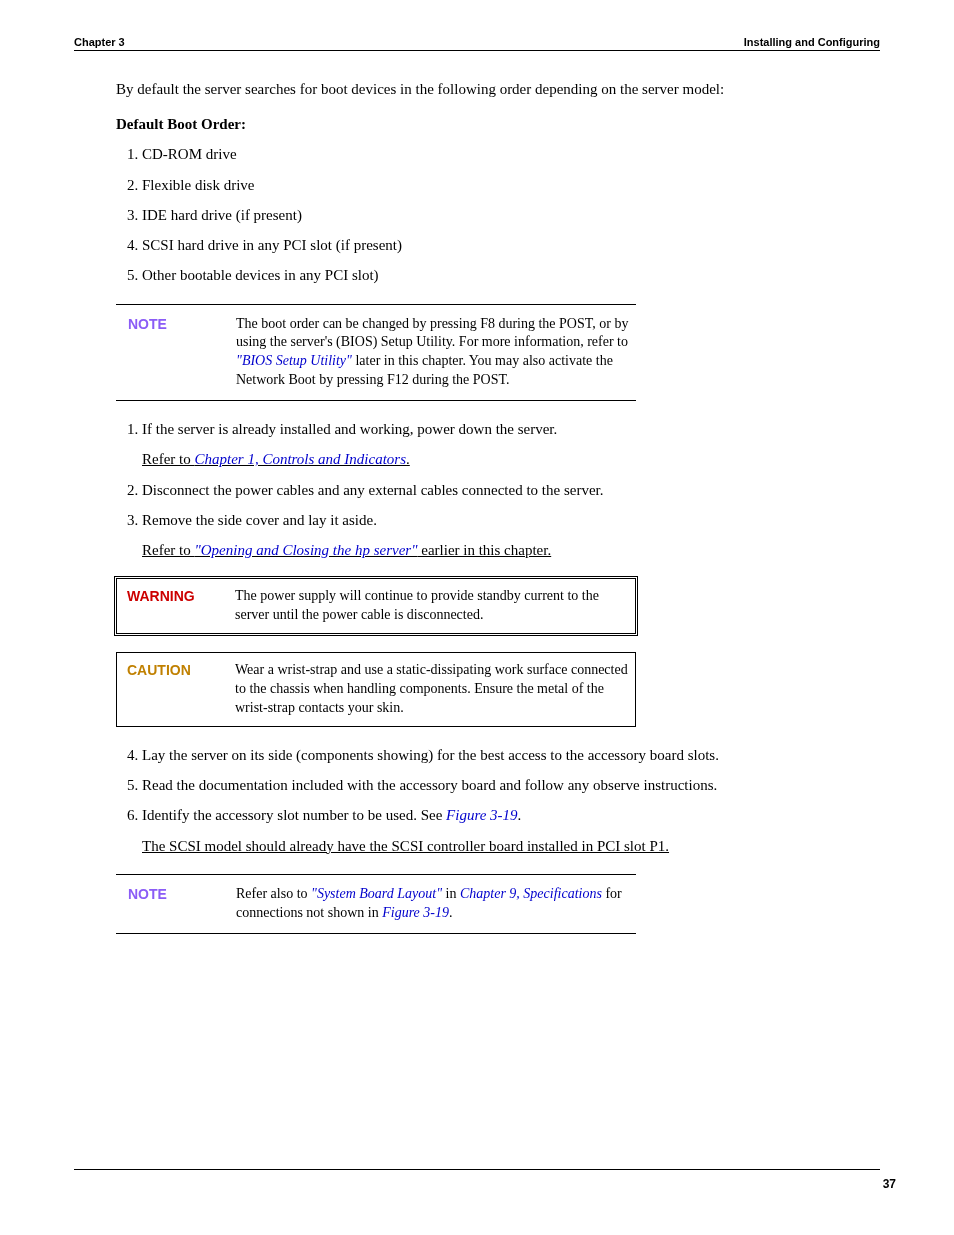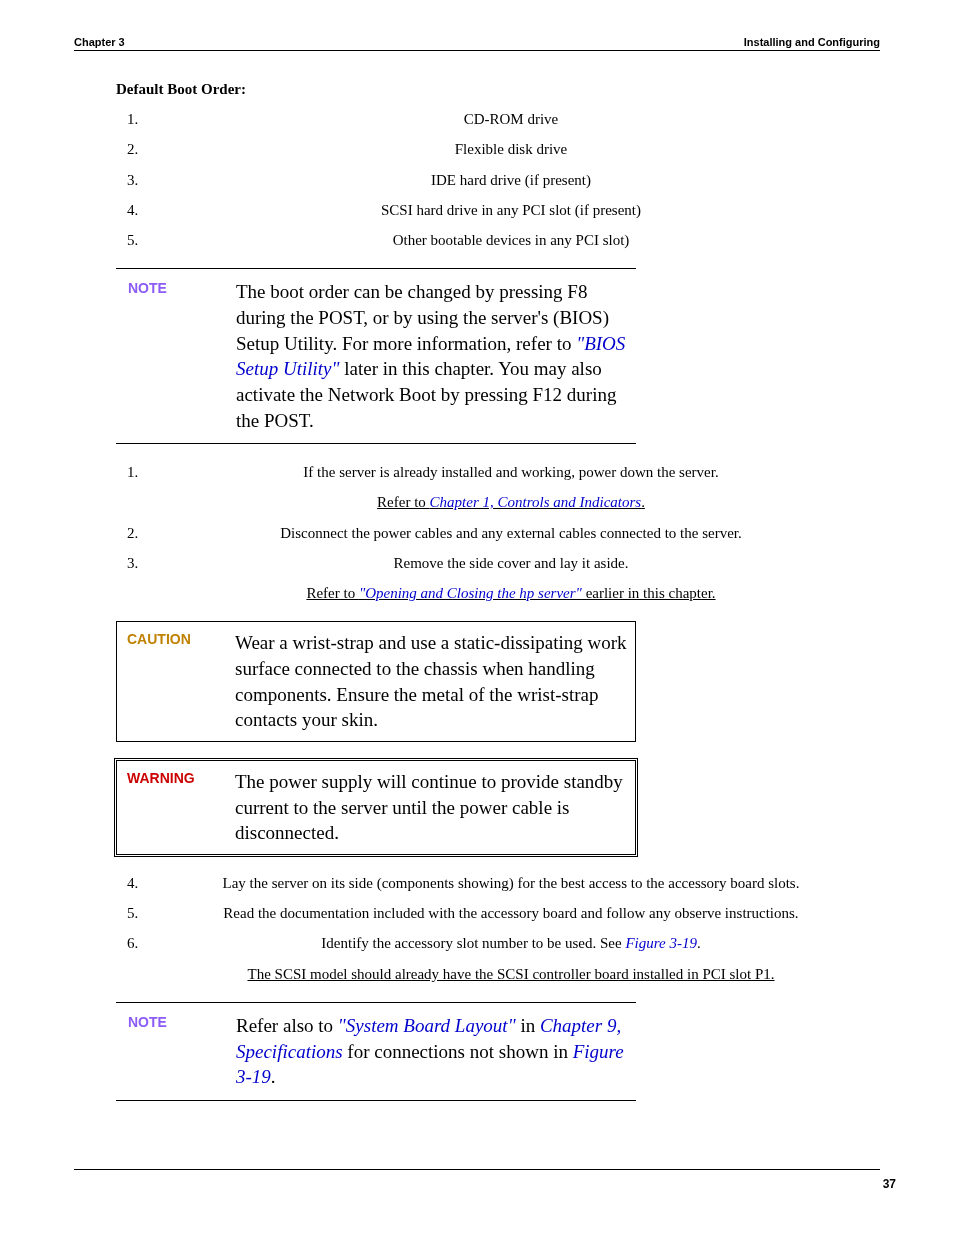--- a/index.html
+++ b/index.html
@@ -30,21 +30,20 @@
   .body-text {
     margin-left: 42px;
     margin-bottom: 10px;
   }
   .emph {
     font-weight: bold;
   }
   ol.num-list {
     margin: 0 0 0 42px;
     padding-left: 26px;
-    text-align: center;
   }
   ol.num-list > li {
     padding-left: 0px;
     margin-bottom: 10px;
   }
   ol.num-list > li > .sub {
     margin-top: 10px;
     text-decoration: underline;
   }
   .admon {
@@ -76,21 +75,21 @@
     font-weight: bold;
     font-size: 14px;
     width: 108px;
     flex: 0 0 108px;
   }
   .admon-label.note { color: #8b5cf6; }
   .admon-label.warning { color: #cc0000; }
   .admon-label.caution { color: #c08000; }
   .admon-body {
     flex: 1;
-    font-size: 19px;
+    font-size: 14px;
   }
   .xref {
     color: #0000cc;
     font-style: italic;
   }
   .xref-plain {
     color: #0000cc;
   }
   h2.section {
     font-family: Arial, Helvetica, sans-serif;
@@ -117,20 +116,21 @@
 </head>
 <body>
 
 <div class="page">
 
   <div class="running-head">
     <span>Chapter 3</span>
     <span>Installing and Configuring</span>
   </div>
 
+  <p class="body-text">By default the server searches for boot devices in the following order depending on the server model:</p>
   <p class="body-text emph">Default Boot Order:</p>
 
   <ol class="num-list">
     <li>CD-ROM drive</li>
     <li>Flexible disk drive</li>
     <li>IDE hard drive (if present)</li>
     <li>SCSI hard drive in any PCI slot (if present)</li>
     <li>Other bootable devices in any PCI slot)</li>
   </ol>
 
@@ -155,31 +155,31 @@
       <span>Disconnect the power cables and any external cables connected to the server.</span>
     </li>
     <li>
       <span>Remove the side cover and lay it aside.</span>
       <div class="sub">
         <span>Refer to </span><a class="xref">"Opening and Closing the hp server"</a><span>  earlier in this chapter.</span>
       </div>
     </li>
   </ol>
 
+  <div class="admon double">
+    <div class="admon-row">
+      <div class="admon-label warning">WARNING</div>
+      <div class="admon-body">The power supply will continue to provide standby current to the server until the power cable is disconnected.</div>
+    </div>
+  </div>
+
   <div class="admon boxed">
     <div class="admon-row">
       <div class="admon-label caution">CAUTION</div>
       <div class="admon-body">Wear a wrist-strap and use a static-dissipating work surface connected to the chassis when handling components. Ensure the metal of the wrist-strap contacts your skin.</div>
-    </div>
-  </div>
-
-  <div class="admon double">
-    <div class="admon-row">
-      <div class="admon-label warning">WARNING</div>
-      <div class="admon-body">The power supply will continue to provide standby current to the server until the power cable is disconnected.</div>
     </div>
   </div>
 
   <ol class="num-list" start="4">
     <li>Lay the server on its side (components showing) for the best access to the accessory board slots.</li>
     <li>Read the documentation included with the accessory board and follow any observe instructions.</li>
     <li>
       <span>Identify the accessory slot number to be used. See </span><a class="xref-plain" style="font-style:italic">Figure 3-19</a><span>.</span>
       <div class="sub">The SCSI model should already have the SCSI controller board installed in PCI slot P1.</div>
     </li>

